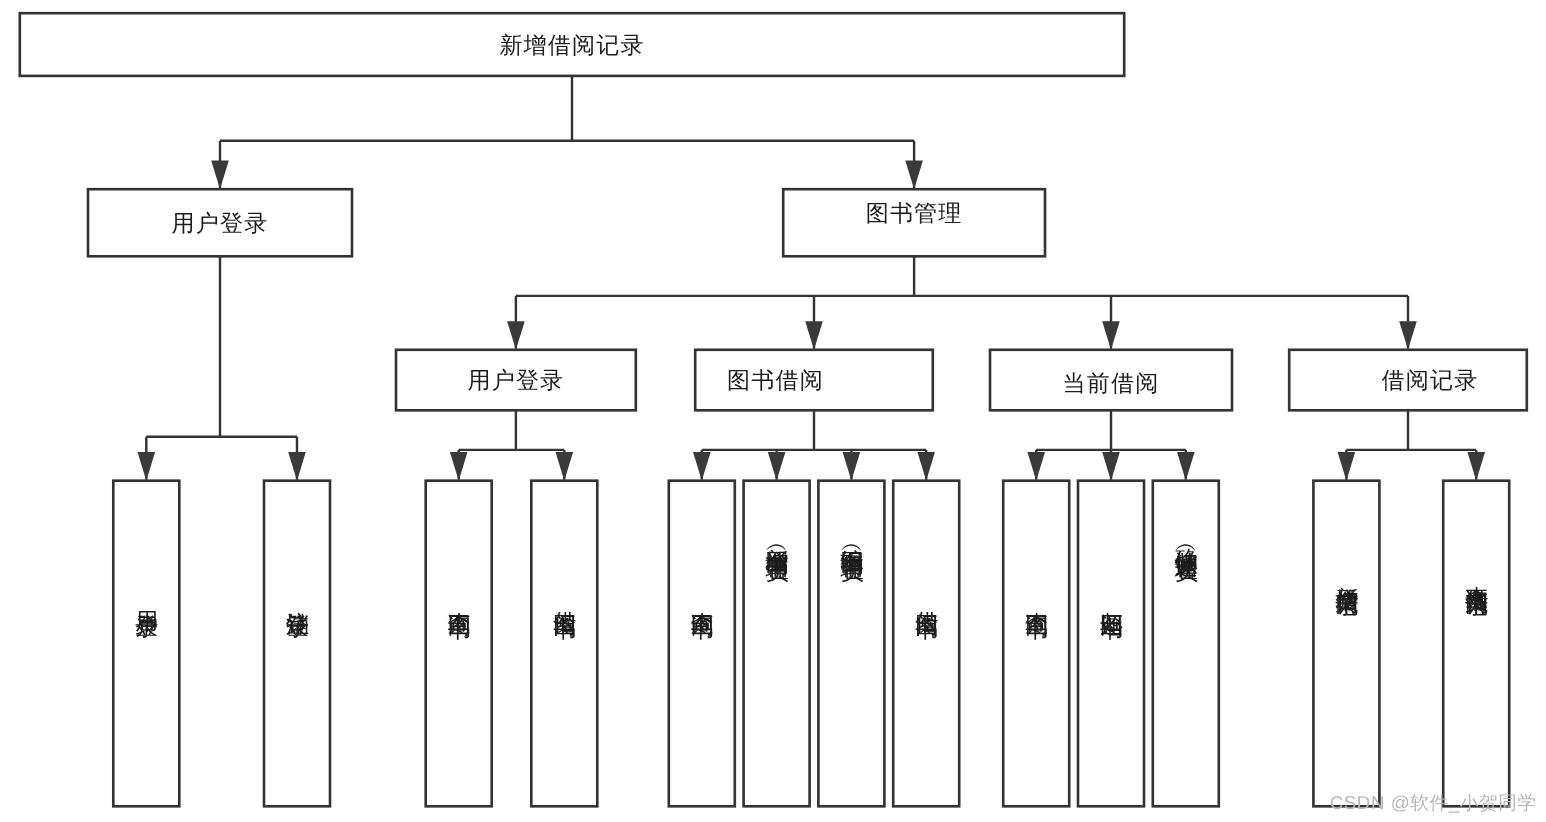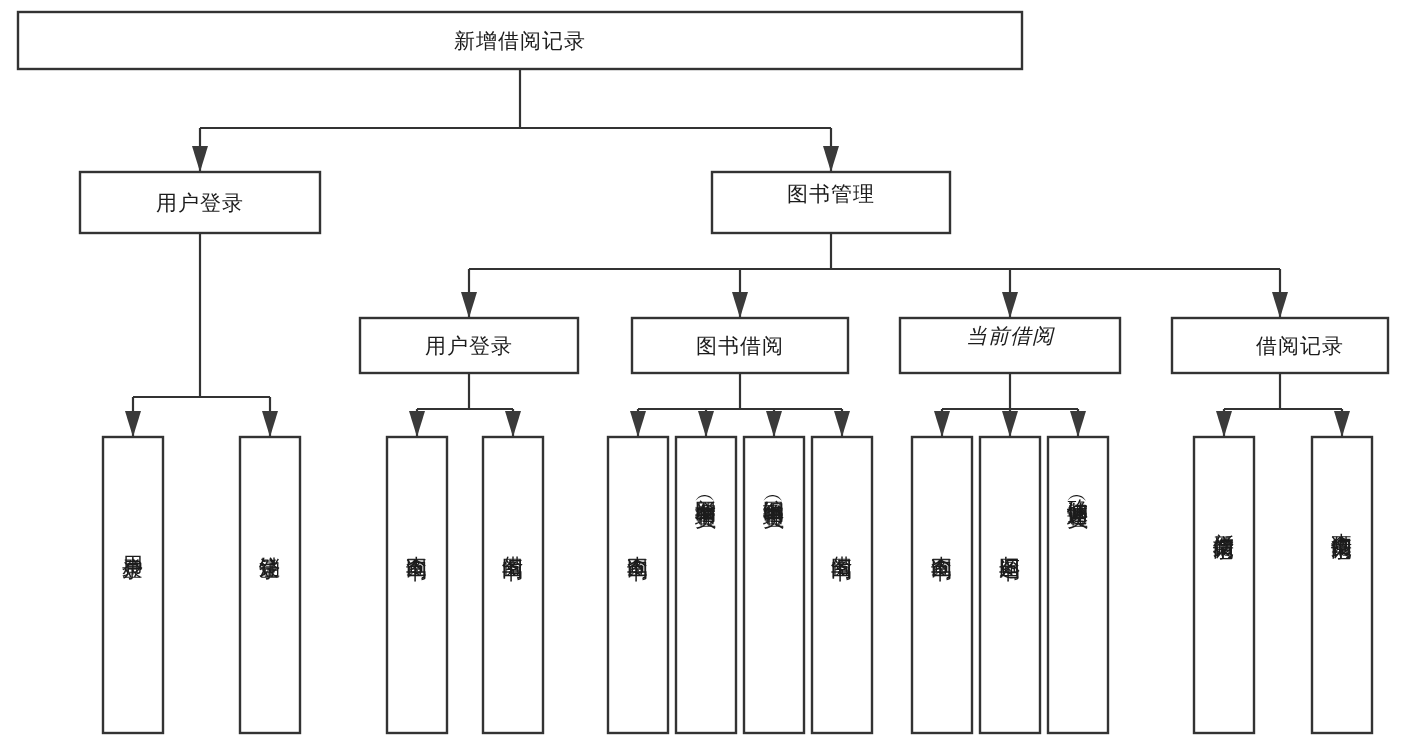--- a/index.html
+++ b/index.html
@@ -166,22 +166,22 @@
         <rect x="1194" y="437" width="60" height="296" class="node-rect"></rect>
         <rect x="1312" y="437" width="60" height="296" class="node-rect"></rect>
       </g>
   </svg>
 
   <div id="labels-layer">
       <div class="hlabel-box" style="left: 18px; top: 12px; width: 1004px; height: 57px;">新增借阅记录</div>
       <div class="hlabel-box" style="left: 80px; top: 172px; width: 240px; height: 61px;">用户登录</div>
       <div class="hlabel-box" style="left: 712px; top: 172px; width: 238px; height: 43px;">图书管理</div>
       <div class="hlabel-box" style="left: 360px; top: 318px; width: 218px; height: 55px;">用户登录</div>
-      <div class="hlabel-box" style="left: 632px; top: 318px; width: 216px; height: 55px;">图书借阅</div>
-      <div class="hlabel-box" style="left: 900px; top: 308px; width: 220px; height: 55px; font-style: italic;">当前借阅</div>
+      <div class="hlabel-box" style="left: 597px; top: 318px; width: 216px; height: 55px;">图书借阅</div>
+      <div class="hlabel-box" style="left: 900px; top: 320px; width: 220px; height: 55px;">当前借阅</div>
       <div class="hlabel-box" style="left: 1172px; top: 318px; width: 216px; height: 55px; margin-left: 20px;">借阅记录</div>
       <div class="vlabel-box" style="left: 103px; top: 437px; width: 60px; height: 296px; padding-top: 102px; box-sizing: border-box;">
         <span class="vlabel-text">用户登录</span>
       </div>
       <div class="vlabel-box" style="left: 240px; top: 437px; width: 60px; height: 296px; padding-top: 102px; box-sizing: border-box;">
         <span class="vlabel-text">注销登录</span>
       </div>
       <div class="vlabel-box" style="left: 387px; top: 437px; width: 60px; height: 296px; padding-top: 102px; box-sizing: border-box;">
         <span class="vlabel-text">查询图书</span>
       </div>
@@ -210,14 +210,15 @@
         <span class="vlabel-text">确认归还（管理员）</span>
       </div>
       <div class="vlabel-box" style="left: 1194px; top: 437px; width: 60px; height: 296px; padding-top: 79px; box-sizing: border-box;">
         <span class="vlabel-text">新增借阅记录</span>
       </div>
       <div class="vlabel-box" style="left: 1312px; top: 437px; width: 60px; height: 296px; padding-top: 79px; box-sizing: border-box;">
         <span class="vlabel-text">查询借阅记录</span>
       </div>
     </div>
 
+  <div id="watermark">CSDN @软件_小贺同学</div>
 
 </div>
 
 </body></html>

